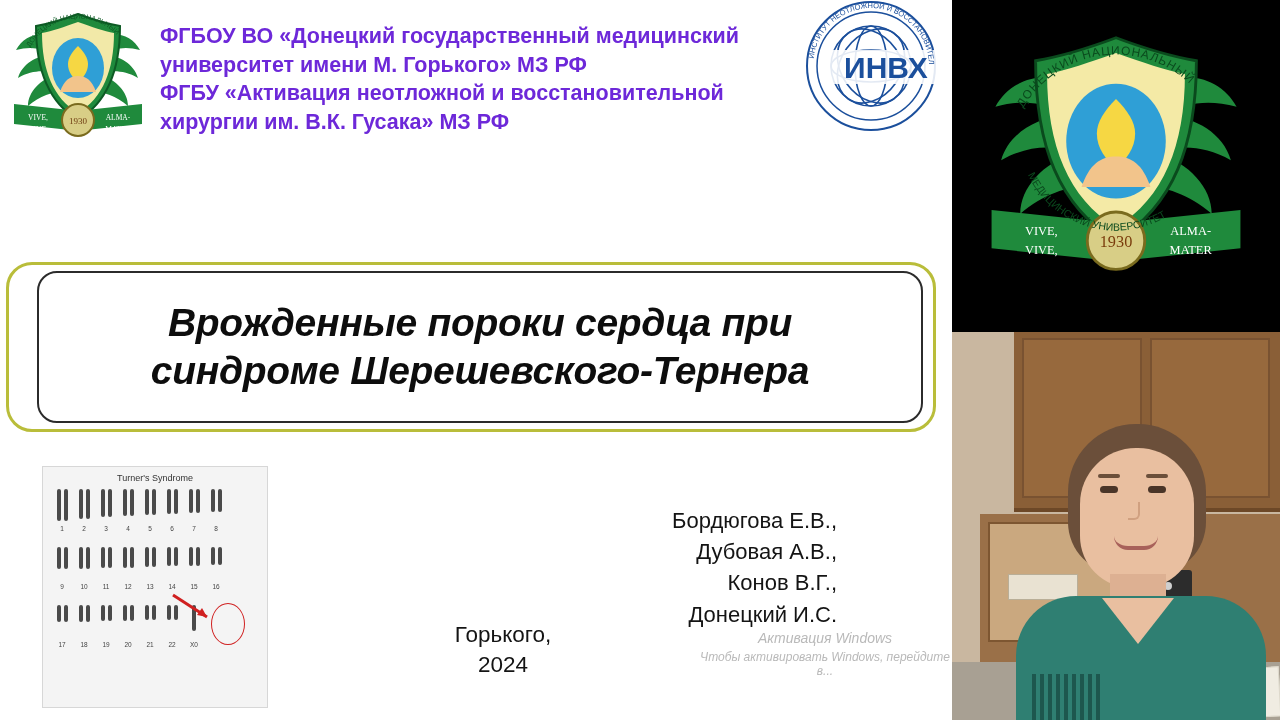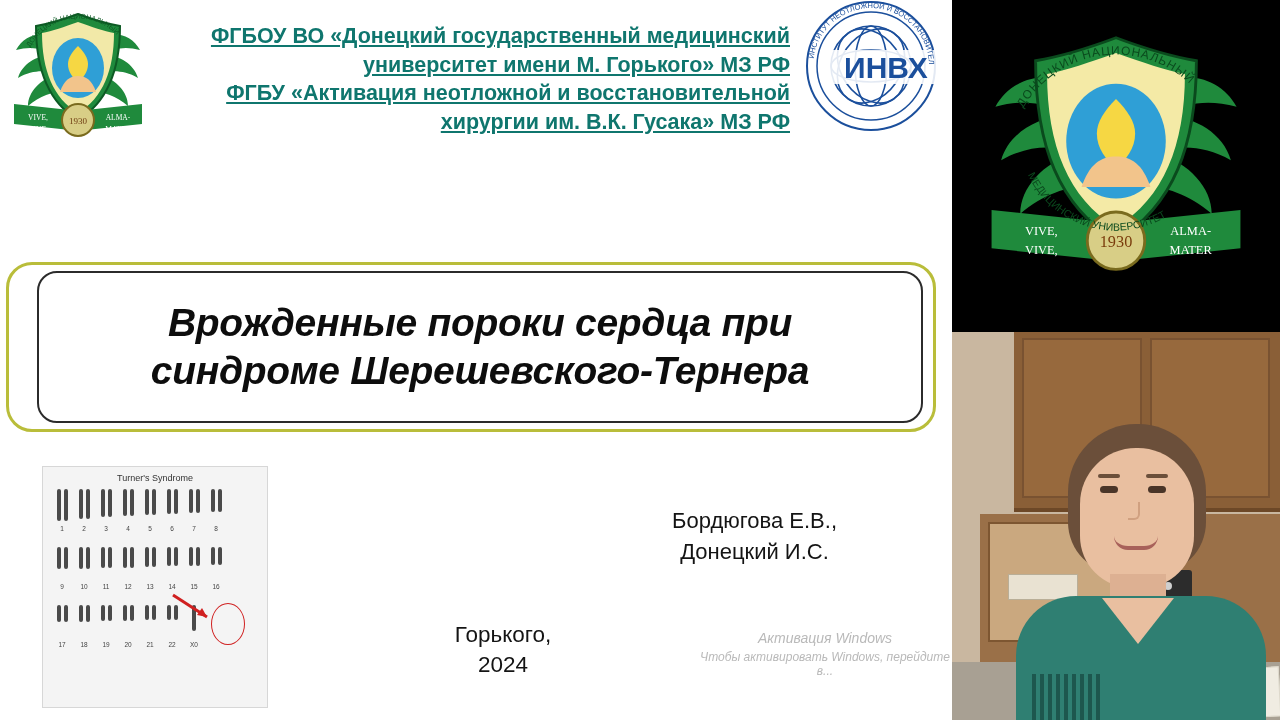--- a/index.html
+++ b/index.html
@@ -29,26 +29,25 @@
   .emblem-left {
     position: absolute;
     left: 8px; top: 6px;
     width: 140px; height: 150px;
   }
 
   .header-text {
     position: absolute;
     left: 160px; top: 22px;
     width: 630px;
-    text-align: right;
+    text-align: left;
     font-size: 21.5px;
     line-height: 1.33;
-    color: #0f766e;
+    color: #6d28d9;
     font-weight: 700;
-    text-decoration: underline;
   }
   .header-text .ln { display: block; }
 
   
   .invh-logo {
     position: absolute;
     left: 790px; top: 0px;
     width: 162px; height: 152px;
     background: #ffffff;
   }
@@ -153,21 +152,21 @@
     border-radius: 50%;
   }
 
   
   .authors {
     position: absolute;
     left: 672px; top: 505px;
     font-size: 22px;
     line-height: 1.42;
     color: #141414;
-    text-align: center;
+    text-align: right;
   }
   .authors .ln { display: block; }
 
   
   .cityyear {
     position: absolute;
     left: 408px; top: 620px;
     font-size: 22.5px;
     line-height: 1.35;
     color: #141414;
@@ -550,20 +549,22 @@
         <svg viewBox="0 0 48 30" width="48" height="30">
           <line x1="2" y1="2" x2="36" y2="24" stroke="#d02020" stroke-width="3"></line>
           <polygon points="36,24 26,22 31,15" fill="#d02020"></polygon>
         </svg>
       </div>
       <div class="kary-circle"></div>
     </div>
 
     <div class="authors">
       <span class="ln">Бордюгова Е.В.,</span>
+      <span class="ln">Дубовая А.В.,</span>
+      <span class="ln">Конов В.Г.,</span>
       <span class="ln">Донецкий И.С.</span>
     </div>
 
     <div class="cityyear">
       <span class="ln">Горького,</span>
       <span class="ln">2024</span>
     </div>
 
     <div class="watermark">
       <div class="wm1">Активация Windows</div>

